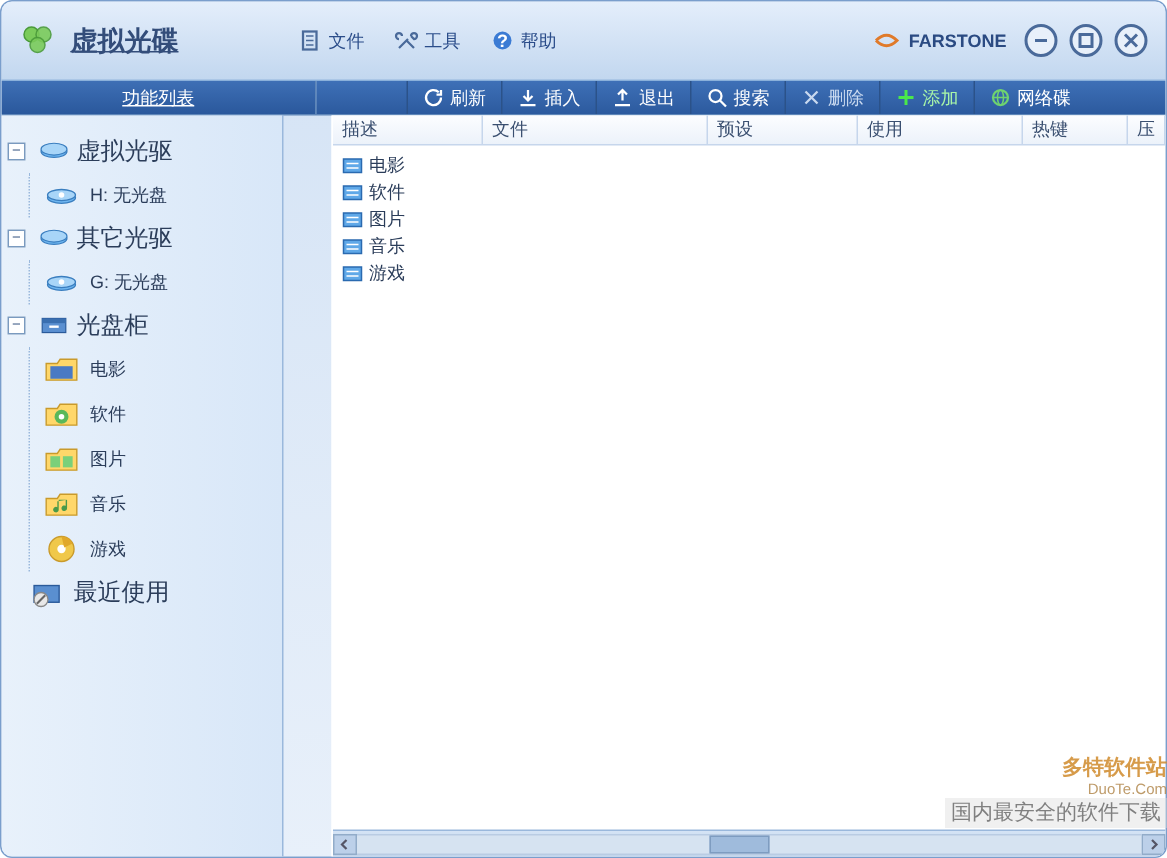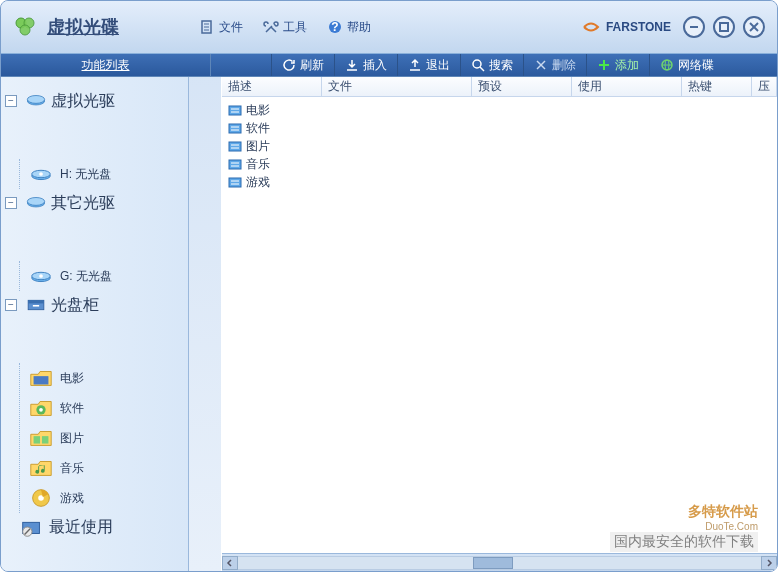--- a/index.html
+++ b/index.html
@@ -33,21 +33,21 @@
 .tool-sep { flex: 0 0 60px; }
 
 .body-area { flex: 1; display: flex; min-height: 0; }
 
 .sidebar { width: 210px; background: linear-gradient(to right, #e8f1fb 0%, #d8e7f8 100%); border-right: 1px solid #9ab8dc; overflow-y: auto; padding: 6px 0; position: relative; }
 .tree { padding: 4px 6px 4px 4px; }
 .tree-node { display: flex; align-items: center; height: 28px; gap: 4px; }
 .tree-node .toggle { width: 12px; height: 12px; border: 1px solid #7a9abf; background: #fff; display: flex; align-items: center; justify-content: center; font-size: 10px; line-height: 1; color: #44618a; cursor: pointer; margin-right: 4px; }
 .tree-node .node-icon { width: 22px; height: 18px; flex-shrink: 0; }
 .tree-node .node-label { color: #2b3d5a; font-size: 16px; }
-.tree-children { margin-left: 14px; border-left: 1px dotted #9ab8dc; padding-left: 8px; margin-top: 44px; }
+.tree-children { margin-left: 14px; border-left: 1px dotted #9ab8dc; padding-left: 8px; }
 .subnode { display: flex; align-items: center; height: 30px; gap: 6px; }
 .subnode .sn-icon { width: 26px; height: 22px; flex-shrink: 0; }
 .subnode .sn-label { color: #2b3d5a; font-size: 12px; }
 
 .main { flex: 1; display: flex; flex-direction: column; background: #fff; border-left: 1px solid #fff; position: relative; margin-left: 32px; }
 .col-headers { height: 20px; display: flex; background: linear-gradient(to bottom, #fcfdff 0%, #ecf2fa 100%); border-bottom: 1px solid #c6d6ec; }
 .col-h { border-right: 1px solid #c6d6ec; padding: 2px 6px; color: #3a4f70; font-size: 12px; display: flex; align-items: center; }
 .col-h.c0 { width: 100px; }
 .col-h.c1 { width: 150px; }
 .col-h.c2 { width: 110px; }
@@ -60,21 +60,21 @@
 .list-row .li-icon { width: 14px; height: 14px; }
 .list-row .li-label { color: #2b3d5a; font-size: 12px; }
 
 .watermark { position: absolute; top: 50%; left: 50%; transform: translate(-50%, -50%); font-size: 28px; font-style: italic; color: #c7d3e4; font-weight: bold; font-family: Georgia, serif; letter-spacing: 1px; pointer-events: none; }
 
 .statusbar { height: 18px; background: linear-gradient(to bottom, #d4e3f5 0%, #c2d5ec 100%); border-top: 1px solid #9ab8dc; display: flex; align-items: center; }
 .status-scroll-l, .status-scroll-r { width: 16px; height: 14px; background: #bcd0e9; border: 1px solid #92acc9; display: flex; align-items: center; justify-content: center; cursor: pointer; }
 .status-track { flex: 1; height: 14px; background: #d6e3f1; border-top: 1px solid #b9cce3; border-bottom: 1px solid #b9cce3; position: relative; }
 .status-thumb { position: absolute; left: 45%; width: 40px; height: 12px; top: 0; background: #9fbbdc; border: 1px solid #7e9cc0; }
 
-.footer-brand { position: absolute; bottom: 20px; right: 20px; text-align: right; pointer-events: none; opacity: 0.85; }
+.footer-brand { position: absolute; bottom: 20px; right: 0; text-align: right; pointer-events: none; opacity: 0.85; }
 .footer-brand .fb-top { color: #d08a2b; font-size: 14px; font-weight: bold; }
 .footer-brand .fb-mid { color: #b38a50; font-size: 10px; }
 .footer-brand .fb-bot { color: #6b6b6b; font-size: 14px; background: rgba(220,220,220,0.5); padding: 1px 4px; }
 
 
 .ic-drive { fill: #6fb6f0; stroke: #3a7ebf; }
 .ic-folder { fill: #ffd76a; stroke: #c99a2b; }
 </style>
 </head>
 <body>

